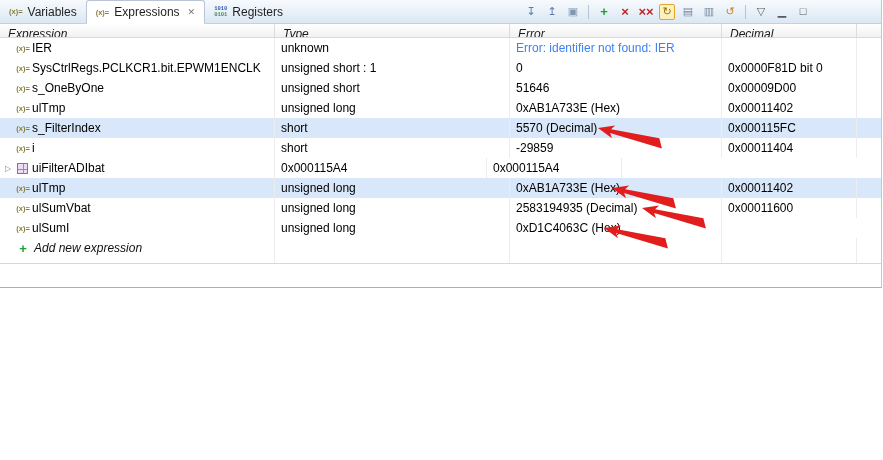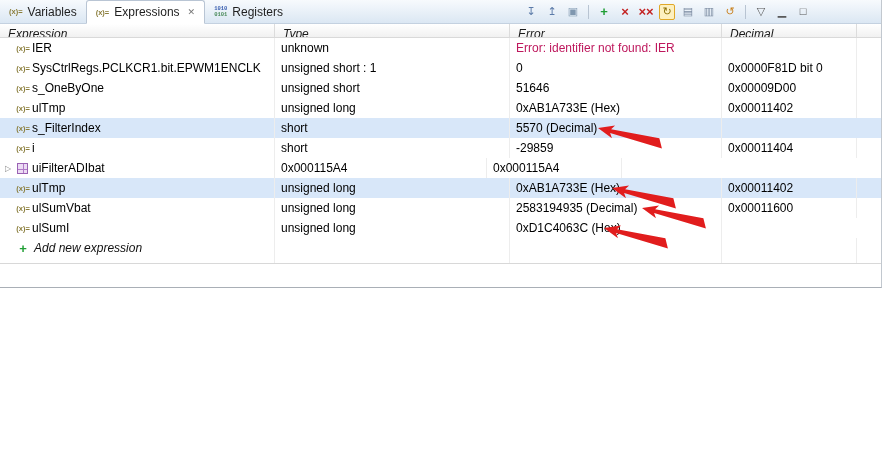--- a/index.html
+++ b/index.html
@@ -52,21 +52,21 @@
   .expander { width:12px; text-align:center; font-size:8px; color:#8b8b8b; flex:0 0 12px; }
   .expr-icon { width:18px; flex:0 0 18px; text-align:center; font-size:7.5px; font-weight:bold; color:#8a7d3a; }
   .expr-icon.array-icon {
     width:11px; height:11px; flex:0 0 11px; margin:0 4px 0 3px;
     border:1px solid #9a62b4;
     background:
       linear-gradient(#b07ac8,#b07ac8) 5px 0/1px 11px no-repeat,
       linear-gradient(#b07ac8,#b07ac8) 0 5px/11px 1px no-repeat,
       #ecdcf4;
   }
-  .cell .txt.error { color:#be185d; }
+  .cell .txt.error { color:#3b82f6; }
   
   .plus-icon { width:18px; flex:0 0 18px; text-align:center; color:#1f9e34; font-weight:bold; font-size:13px; }
   .add-label { font-style:italic; color:#111; margin-left:2px; }
   
   .row.filler { height:6px; border-bottom:1px solid #d8d8d8; }
   .row.filler .cell { padding:0; }
   
   .arrow {
     position:absolute; top:3px; height:14px; line-height:0;
     transform:rotate(14deg); transform-origin:0 50%;
@@ -173,20 +173,21 @@
       <div class="row selected">
     <div class="cell c0">
       <span class="expander"></span>
       <span class="expr-icon">(x)=</span>
       <span class="txt">s_FilterIndex</span>
     </div>
     <div class="cell c1">short</div>
     <div class="cell c2"><span class="txt">5570 (Decimal)</span><span class="arrow" style="left: 88px;"><svg width="68" height="14" viewBox="0 0 68 14">
               <path d="M0,7 L16,0.5 L13,5 L62,2 L67,11.5 L13,9 L16,13.5 Z" fill="#e11d1d"></path>
             </svg></span></div>
+    <div class="cell c3">0x000115FC</div>
     <div class="cell c4"></div>
   </div>
       <div class="row">
     <div class="cell c0">
       <span class="expander"></span>
       <span class="expr-icon">(x)=</span>
       <span class="txt">i</span>
     </div>
     <div class="cell c1">short</div>
     <div class="cell c2"><span class="txt">-29859</span></div>

